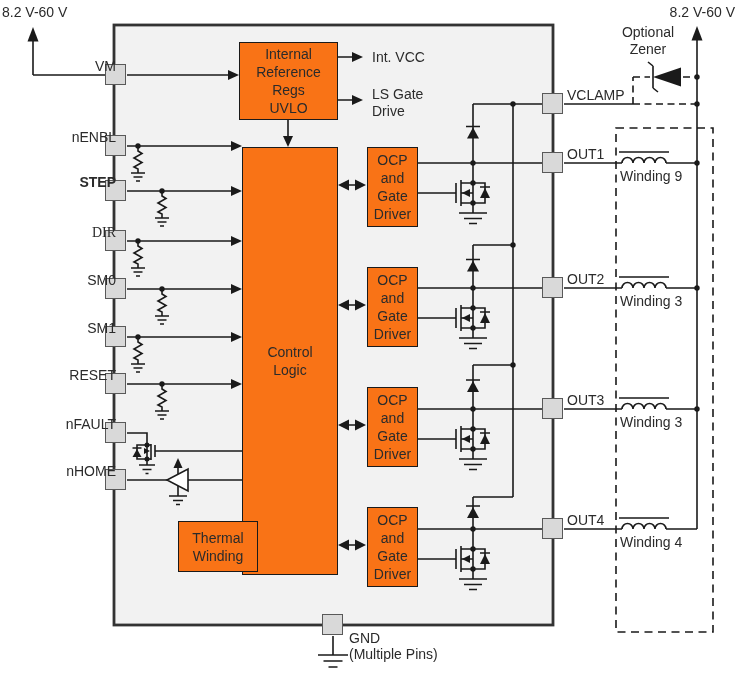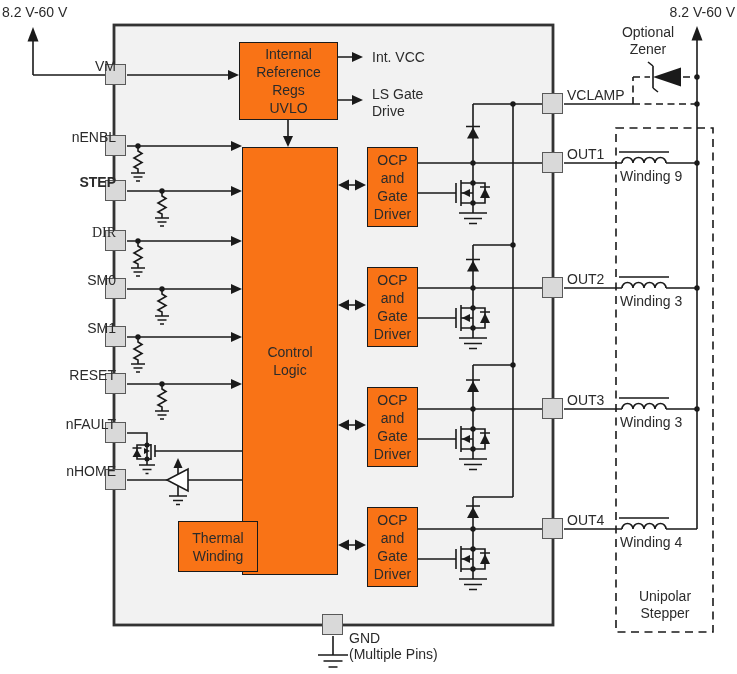--- a/index.html
+++ b/index.html
@@ -284,20 +284,19 @@
 <div class="lbl" style="left:637px;top:4px;width:98px;text-align:right;">8.2 V-60 V</div>
 
 <div class="lbl" style="left:372px;top:49px;">Int. VCC</div>
 <div class="lbl wrap" style="left:372px;top:86px;width:60px;">LS Gate Drive</div>
 
 <div class="lbl wrap" style="left:616px;top:24px;width:64px;text-align:center;">Optional Zener</div>
 <div class="lbl" style="left:620px;top:168px;">Winding 9</div>
 <div class="lbl" style="left:620px;top:293px;">Winding 3</div>
 <div class="lbl" style="left:620px;top:414px;">Winding 3</div>
 <div class="lbl" style="left:620px;top:534px;">Winding 4</div>
-<div class="lbl wrap" style="left:628px;top:588px;width:74px;text-align:center;">Unipolar Stepper</div>
 
 <div class="lbl" style="left:349px;top:630px;line-height:16px;">
   <span style="display:block;">GND</span>
   <span style="display:block;">(Multiple Pins)</span>
 </div>
 
 </div>
 
 </body></html>

